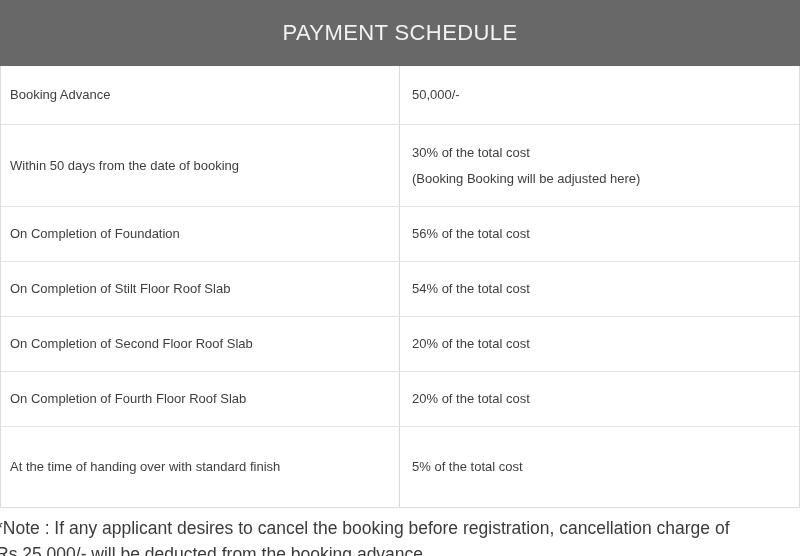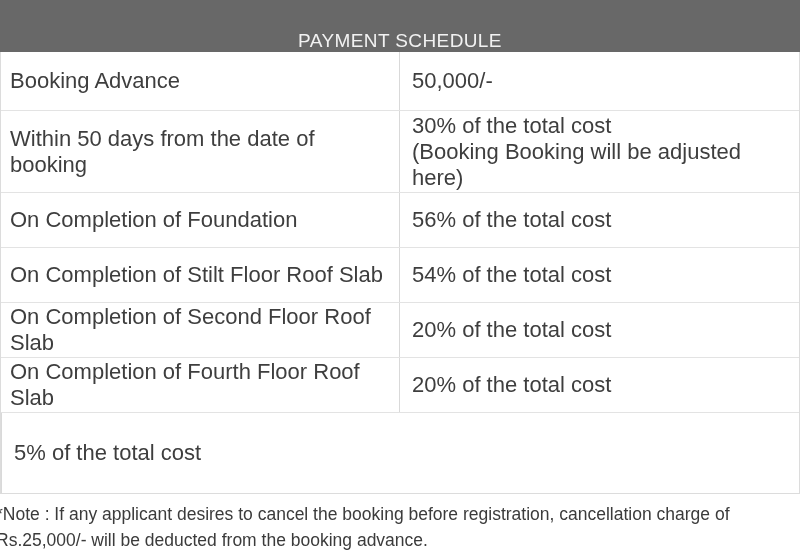--- a/index.html
+++ b/index.html
@@ -11,27 +11,27 @@
     position: relative;
     width: 800px;
     height: 556px;
     background: #ffffff;
     font-family: "Liberation Sans", "DejaVu Sans", sans-serif;
     color: var(--body-text, #3e3e3e);
     overflow: hidden;
     box-sizing: border-box;
   }
   .header-bar {
-    height: 52px;
+    height: 66px;
     background: var(--header-bg, #686868);
     color: var(--header-text, #f2f2f2);
     display: flex;
-    align-items: flex-end;
+    align-items: center;
     justify-content: center;
-    font-size: 19px;
+    font-size: 22px;
     letter-spacing: 0.4px;
   }
   .payment-table {
     border-left: 1px solid var(--outer-border, #dcdcdc);
     border-right: 1px solid var(--outer-border, #dcdcdc);
     box-sizing: border-box;
   }
   .p-row {
     display: flex;
     align-items: stretch;
@@ -42,21 +42,21 @@
   .p-row:nth-child(2) { height: 82px; }
   .p-row:nth-child(3) { height: 55px; }
   .p-row:nth-child(4) { height: 55px; }
   .p-row:nth-child(5) { height: 55px; }
   .p-row:nth-child(6) { height: 55px; }
   .p-row:nth-child(7) { height: 81px; border-bottom: 1px solid var(--outer-border, #d9d9d9); }
   .cell {
     display: flex;
     flex-direction: column;
     justify-content: center;
-    font-size: 22px;
+    font-size: 13px;
     line-height: 26px;
     box-sizing: border-box;
   }
   .cell-milestone {
     width: 398px;
     padding-left: 9px;
     padding-right: 14px;
   }
   .cell-amount {
     flex: 1;
@@ -141,20 +141,23 @@
       <div class="cell cell-milestone">
         <span>On Completion of Fourth Floor Roof Slab</span>
       </div>
       <div class="cell cell-amount">
         <span>20% of the total cost</span>
 
       </div>
     </div>
 
     <div class="p-row">
+      <div class="cell cell-milestone">
+        <span>At the time of handing over with standard finish</span>
+      </div>
       <div class="cell cell-amount">
         <span>5% of the total cost</span>
 
       </div>
     </div>
 
   </div>
 
   <div class="note-area">
     <div class="note-text">*Note : If any applicant desires to cancel the booking before registration, cancellation charge of Rs.25,000/- will be deducted from the booking advance.</div>

